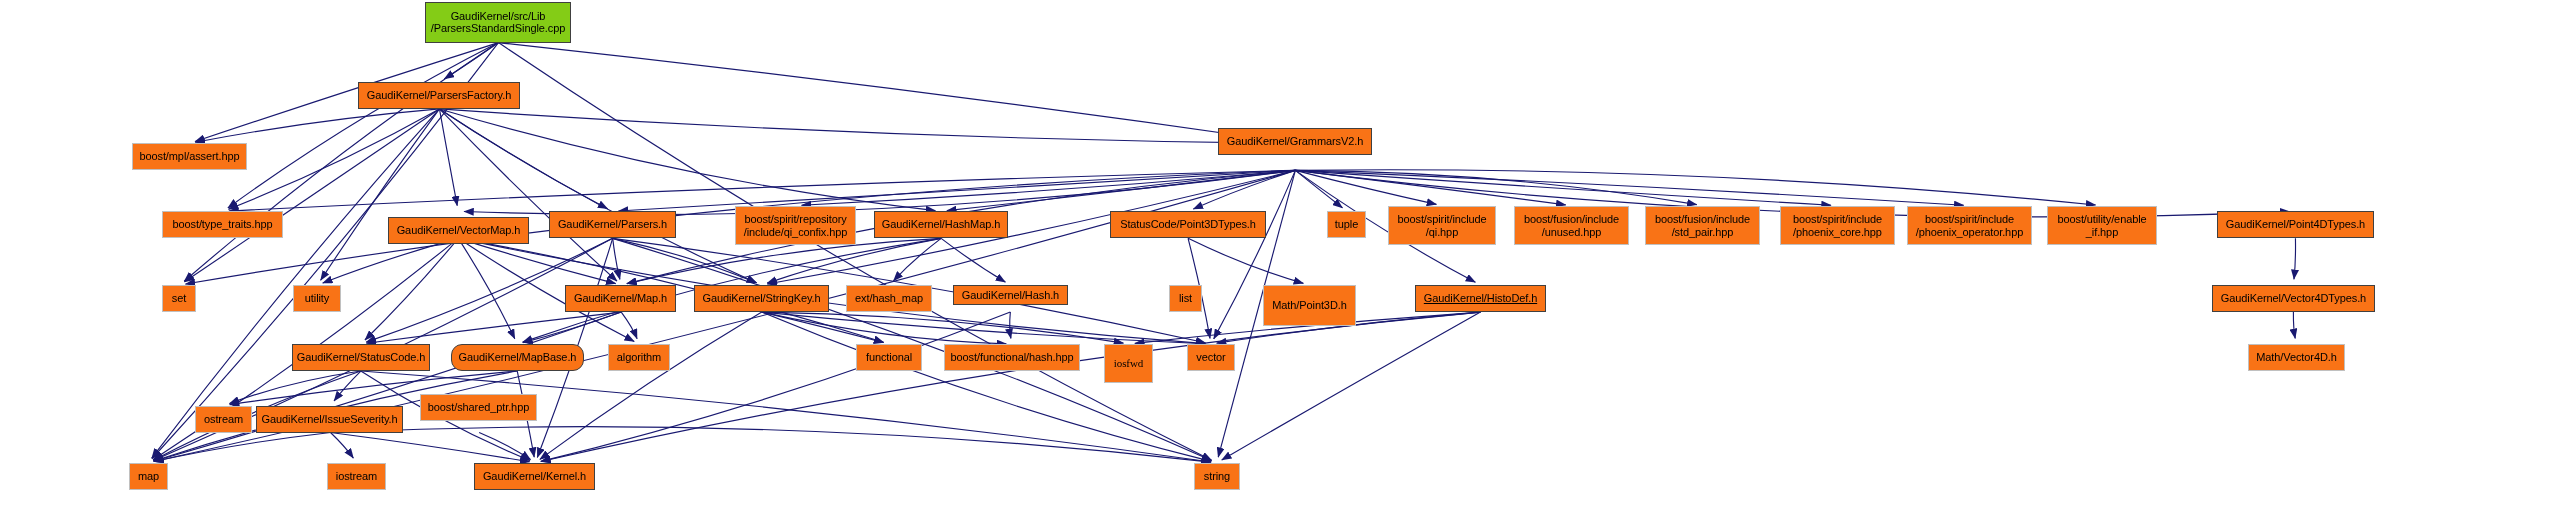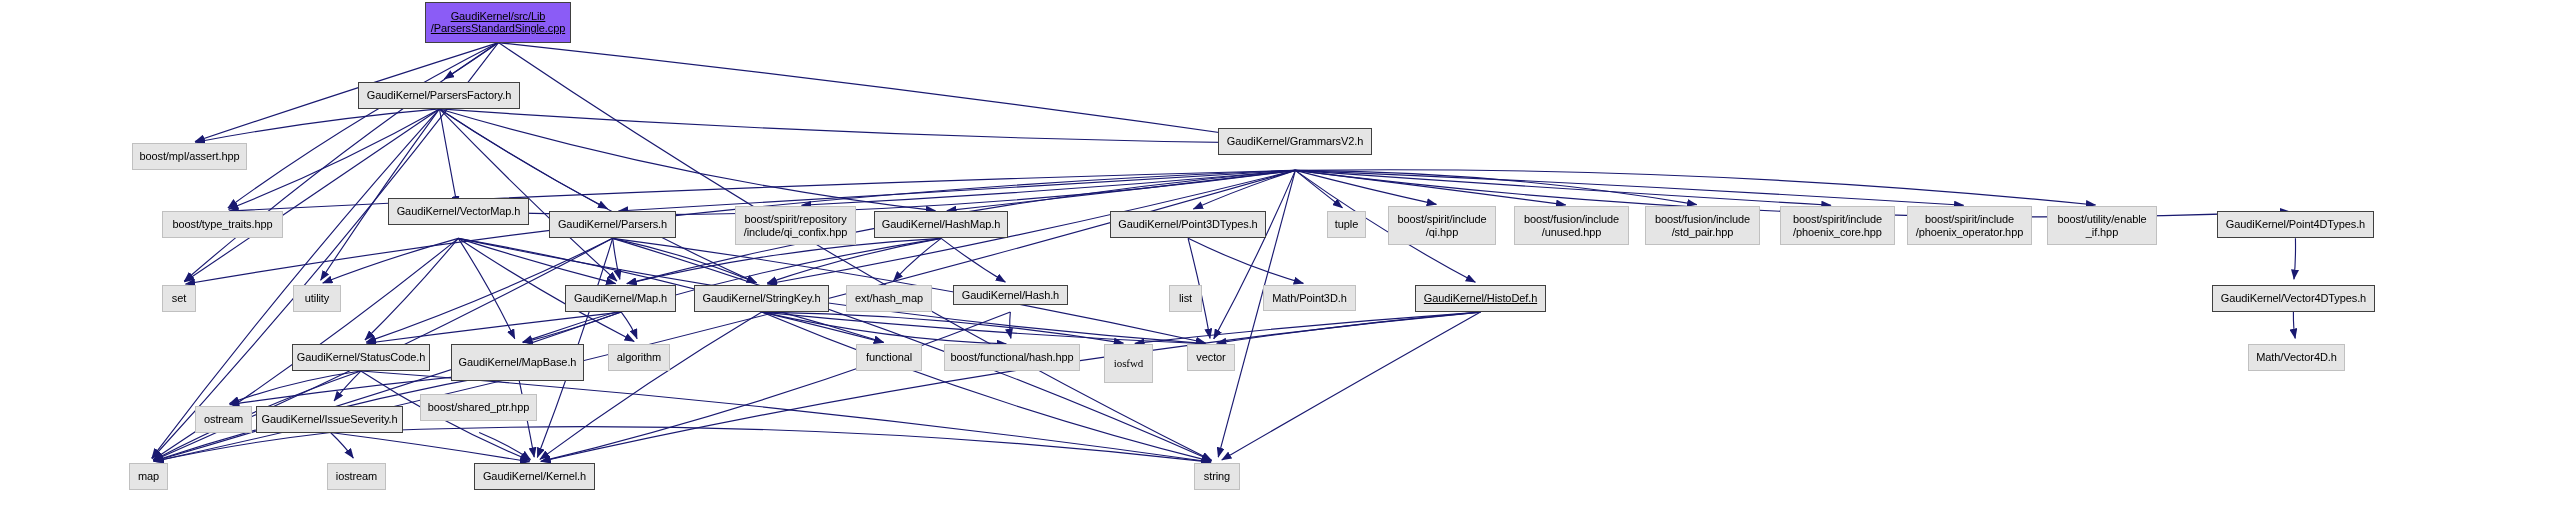--- a/index.html
+++ b/index.html
@@ -25,36 +25,35 @@
     height: 507px;
     pointer-events: none;
   }
   .node {
     position: absolute;
     box-sizing: border-box;
     display: flex;
     align-items: center;
     justify-content: center;
     text-align: center;
-    background: #e5e5e5;
+    background: #f97316;
     border: 0.8px solid #c0c0c0;
     color: #000000;
     font-size: 11px;
     line-height: 12.3px;
     letter-spacing: -0.1px;
     white-space: pre-line;
     z-index: 5;
   }
   .node.strong {
     border: 1.6px solid #404040;
   }
   .node.root {
-    background: #8b5cf6;
+    background: #84cc16;
     border: 1.6px solid #404040;
-    text-decoration: underline;
   }
   .node-label {
     display: block;
     width: 100%;
     padding: 0 3.3px;
   }
 </style>
 </head>
 <body>
 
@@ -160,26 +159,26 @@
         <path d="M 584.5 528.0 Q 620.6 543.1 647.2 561.1" fill="none" stroke="#191970" stroke-width="1.4" marker-end="url(#arrowhead)"></path>
       </g>
   </svg>
   <div id="node-layer">
       <div class="node root" style="left: 425px; top: 1.6px; width: 146px; height: 41px;"><span class="node-label">GaudiKernel/src/Lib
 /ParsersStandardSingle.cpp</span></div>
       <div class="node strong" style="left: 358px; top: 82px; width: 162px; height: 27px;"><span class="node-label">GaudiKernel/ParsersFactory.h</span></div>
       <div class="node weak" style="left: 132px; top: 143px; width: 115px; height: 27px;"><span class="node-label">boost/mpl/assert.hpp</span></div>
       <div class="node strong" style="left: 1218px; top: 128px; width: 154px; height: 27px;"><span class="node-label">GaudiKernel/GrammarsV2.h</span></div>
       <div class="node weak" style="left: 162px; top: 211px; width: 121px; height: 27px;"><span class="node-label">boost/type_traits.hpp</span></div>
-      <div class="node strong" style="left: 388px; top: 198px; width: 141px; height: 27px;"><span class="node-label">GaudiKernel/VectorMap.h</span></div>
+      <div class="node strong" style="left: 388px; top: 217px; width: 141px; height: 27px;"><span class="node-label">GaudiKernel/VectorMap.h</span></div>
       <div class="node strong" style="left: 549px; top: 211px; width: 127px; height: 27px;"><span class="node-label">GaudiKernel/Parsers.h</span></div>
       <div class="node weak" style="left: 735px; top: 206px; width: 121px; height: 39px;"><span class="node-label">boost/spirit/repository
 /include/qi_confix.hpp</span></div>
       <div class="node strong" style="left: 874px; top: 211px; width: 134px; height: 27px;"><span class="node-label">GaudiKernel/HashMap.h</span></div>
-      <div class="node strong" style="left: 1110px; top: 211px; width: 156px; height: 27px;"><span class="node-label">GaudiKernel/Point3DTypes.h</span></div>
+      <div class="node strong" style="left: 1110px; top: 211px; width: 156px; height: 27px;"><span class="node-label">StatusCode/Point3DTypes.h</span></div>
       <div class="node weak" style="left: 1327px; top: 211px; width: 39px; height: 27px;"><span class="node-label">tuple</span></div>
       <div class="node weak" style="left: 1388px; top: 206px; width: 108px; height: 39px;"><span class="node-label">boost/spirit/include
 /qi.hpp</span></div>
       <div class="node weak" style="left: 1514px; top: 206px; width: 115px; height: 39px;"><span class="node-label">boost/fusion/include
 /unused.hpp</span></div>
       <div class="node weak" style="left: 1645px; top: 206px; width: 115px; height: 39px;"><span class="node-label">boost/fusion/include
 /std_pair.hpp</span></div>
       <div class="node weak" style="left: 1780px; top: 206px; width: 115px; height: 39px;"><span class="node-label">boost/spirit/include
 /phoenix_core.hpp</span></div>
       <div class="node weak" style="left: 1907px; top: 206px; width: 125px; height: 39px;"><span class="node-label">boost/spirit/include
@@ -187,25 +186,25 @@
       <div class="node weak" style="left: 2047px; top: 206px; width: 110px; height: 39px;"><span class="node-label">boost/utility/enable
 _if.hpp</span></div>
       <div class="node strong" style="left: 2217px; top: 211px; width: 157px; height: 27px;"><span class="node-label">GaudiKernel/Point4DTypes.h</span></div>
       <div class="node weak" style="left: 162px; top: 285px; width: 34px; height: 27px;"><span class="node-label">set</span></div>
       <div class="node weak" style="left: 293px; top: 285px; width: 48px; height: 27px;"><span class="node-label">utility</span></div>
       <div class="node strong" style="left: 565px; top: 285px; width: 111px; height: 27px;"><span class="node-label">GaudiKernel/Map.h</span></div>
       <div class="node strong" style="left: 694px; top: 285px; width: 135px; height: 27px;"><span class="node-label">GaudiKernel/StringKey.h</span></div>
       <div class="node weak" style="left: 846px; top: 285px; width: 86px; height: 27px;"><span class="node-label">ext/hash_map</span></div>
       <div class="node strong" style="left: 953px; top: 285px; width: 115px; height: 20px;"><span class="node-label">GaudiKernel/Hash.h</span></div>
       <div class="node weak" style="left: 1169px; top: 285px; width: 33px; height: 27px;"><span class="node-label">list</span></div>
-      <div class="node weak" style="left: 1263px; top: 285px; width: 93px; height: 26px;"><span class="node-label">Math/Point3D.h</span></div>
+      <div class="node weak" style="left: 1263px; top: 285px; width: 93px; height: 41px;"><span class="node-label">Math/Point3D.h</span></div>
       <div class="node strong" style="left: 1415px; top: 285px; width: 131px; height: 27px; text-decoration: underline;"><span class="node-label">GaudiKernel/HistoDef.h</span></div>
       <div class="node strong" style="left: 2212px; top: 285px; width: 163px; height: 27px;"><span class="node-label">GaudiKernel/Vector4DTypes.h</span></div>
       <div class="node strong" style="left: 292px; top: 344px; width: 138px; height: 27px;"><span class="node-label">GaudiKernel/StatusCode.h</span></div>
-      <div class="node strong" style="left: 451px; top: 344px; width: 133px; height: 37px;"><span class="node-label">GaudiKernel/MapBase.h</span></div>
+      <div class="node strong" style="left: 451px; top: 344px; width: 133px; height: 27px; border-radius: 11px;"><span class="node-label">GaudiKernel/MapBase.h</span></div>
       <div class="node weak" style="left: 608px; top: 344px; width: 62px; height: 27px;"><span class="node-label">algorithm</span></div>
       <div class="node weak" style="left: 856px; top: 344px; width: 66px; height: 27px;"><span class="node-label">functional</span></div>
       <div class="node weak" style="left: 944px; top: 344px; width: 136px; height: 27px;"><span class="node-label">boost/functional/hash.hpp</span></div>
       <div class="node weak" style="left: 1104px; top: 344px; width: 49px; height: 39px; font-family: Liberation Serif, serif;"><span class="node-label">iosfwd</span></div>
       <div class="node weak" style="left: 1187px; top: 344px; width: 48px; height: 27px;"><span class="node-label">vector</span></div>
       <div class="node weak" style="left: 2248px; top: 344px; width: 97px; height: 27px;"><span class="node-label">Math/Vector4D.h</span></div>
       <div class="node weak" style="left: 195px; top: 406px; width: 57px; height: 27px;"><span class="node-label">ostream</span></div>
       <div class="node strong" style="left: 256px; top: 406px; width: 147px; height: 27px;"><span class="node-label">GaudiKernel/IssueSeverity.h</span></div>
       <div class="node weak" style="left: 420px; top: 394px; width: 117px; height: 27px;"><span class="node-label">boost/shared_ptr.hpp</span></div>
       <div class="node weak" style="left: 129px; top: 463px; width: 39px; height: 27px;"><span class="node-label">map</span></div>

